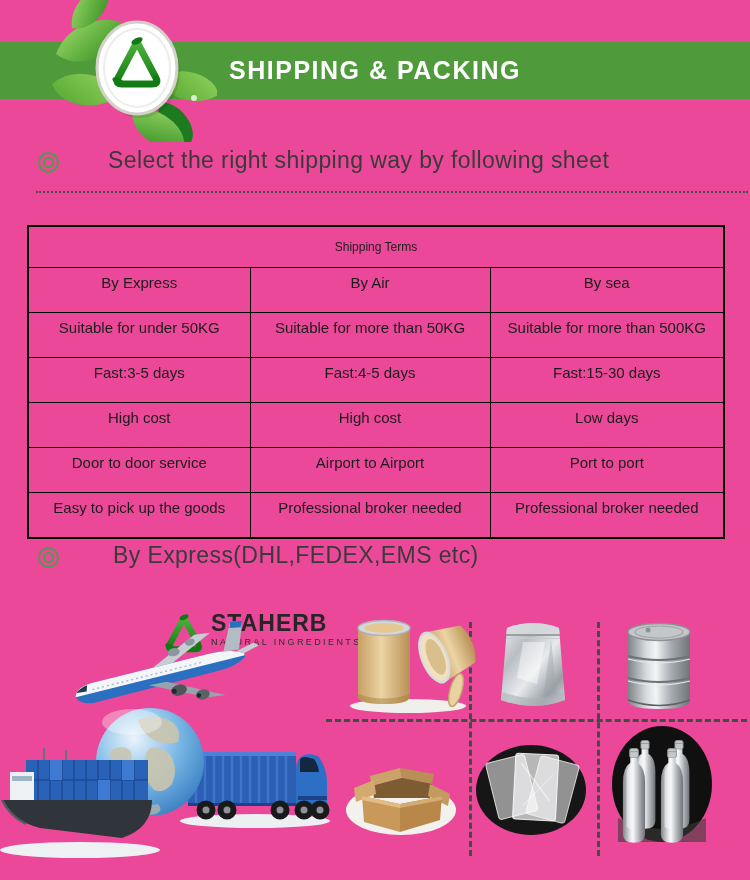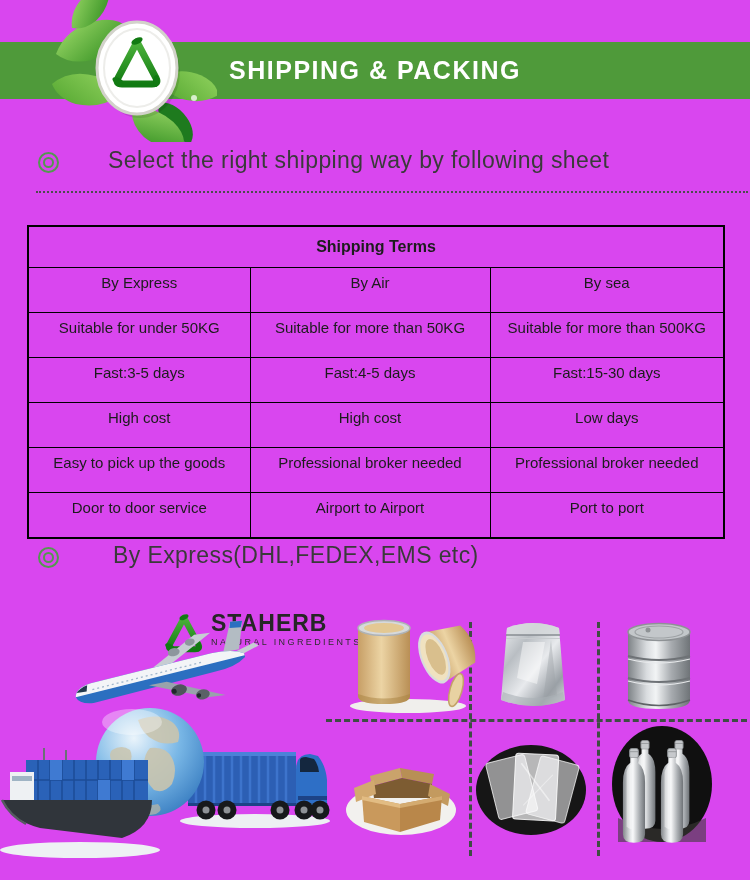--- a/index.html
+++ b/index.html
@@ -1,16 +1,16 @@
 <!DOCTYPE html>
 <html><head>
 <meta charset="utf-8">
 <style>
   html,body{margin:0;padding:0;background:#ffffff;}
-  .page{position:relative;width:750px;height:880px;background:#d946ef;overflow:hidden;
+  .page{position:relative;width:750px;height:880px;background:#ec4899;overflow:hidden;
         font-family:"Liberation Sans",sans-serif;}
 
   
   .green-bar{position:absolute;left:0;top:42px;width:750px;height:57px;background:#4f9a3a;}
   .banner-title{position:absolute;left:0;top:42px;width:750px;height:57px;line-height:57px;
         text-align:center;color:#ffffff;font-size:25px;font-weight:bold;letter-spacing:1.5px;}
   .leaf-logo{position:absolute;left:42px;top:0;}
 
   
   .bullet{position:absolute;width:17px;height:17px;border:2px solid #53994f;border-radius:50%;
@@ -18,21 +18,21 @@
   .bullet i{display:block;width:7px;height:7px;border:2px solid #53994f;border-radius:50%;}
   .heading-text{position:absolute;font-size:23px;color:#3a3a3a;letter-spacing:.4px;white-space:nowrap;margin-left:15px;}
   .b1{left:38px;top:152px;} .t1{left:93px;top:147px;}
   .b2{left:38px;top:547px;} .t2{left:98px;top:542px;text-align:right;}
   .dotted{position:absolute;left:36px;top:191px;width:712px;border-top:2px dotted #4c4c4c;height:0;}
 
   
   table.ship{position:absolute;left:27px;top:225px;width:696px;border-collapse:collapse;
         table-layout:fixed;border:2px solid #000;}
   table.ship th,table.ship td{border:1px solid #000;font-family:"Liberation Sans",sans-serif;color:#1c1c1c;}
-  table.ship th{height:38px;font-size:16px;font-weight:bold;text-align:center;vertical-align:middle;}
+  table.ship th{height:38px;font-size:12px;font-weight:normal;text-align:center;vertical-align:middle;}
   table.ship td{height:38px;font-size:15px;text-align:center;vertical-align:top;padding:6px 8px 0 8px;line-height:17px;}
 
   
   .brand{position:absolute;left:163px;top:610px;display:flex;align-items:flex-start;}
   .brand-texts{margin-left:6px;padding-top:2px;}
   .brand-name{font-size:23px;font-weight:bold;color:#262626;letter-spacing:1px;line-height:23px;}
   .brand-tagline{font-size:9px;color:#2e2e2e;letter-spacing:2.4px;margin-top:2px;}
 
   .composite{position:absolute;left:0;top:600px;}
 
@@ -122,28 +122,28 @@
         <td>Fast:3-5 days</td>
         <td>Fast:4-5 days</td>
         <td>Fast:15-30 days</td>
       </tr>
       <tr>
         <td>High cost</td>
         <td>High cost</td>
         <td>Low days</td>
       </tr>
       <tr>
+        <td>Door to door service</td>
+        <td>Airport to Airport</td>
+        <td>Port to port</td>
+      </tr>
+      <tr>
         <td>Easy to pick up the goods</td>
         <td>Professional broker needed</td>
         <td>Professional broker needed</td>
-      </tr>
-      <tr>
-        <td>Door to door service</td>
-        <td>Airport to Airport</td>
-        <td>Port to port</td>
       </tr>
     </tbody>
   </table>
 
   <span class="bullet b2">
       <i></i>
     </span>
   <span class="heading-text t2">By Express(DHL,FEDEX,EMS etc)</span>
 
   <div class="brand">

